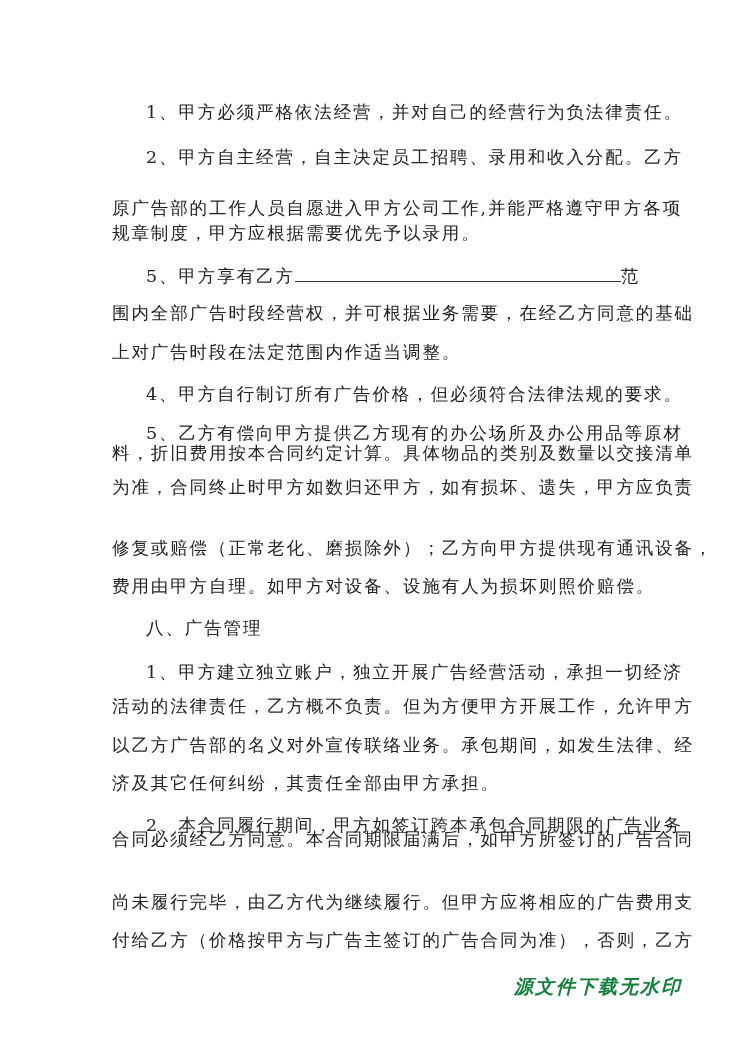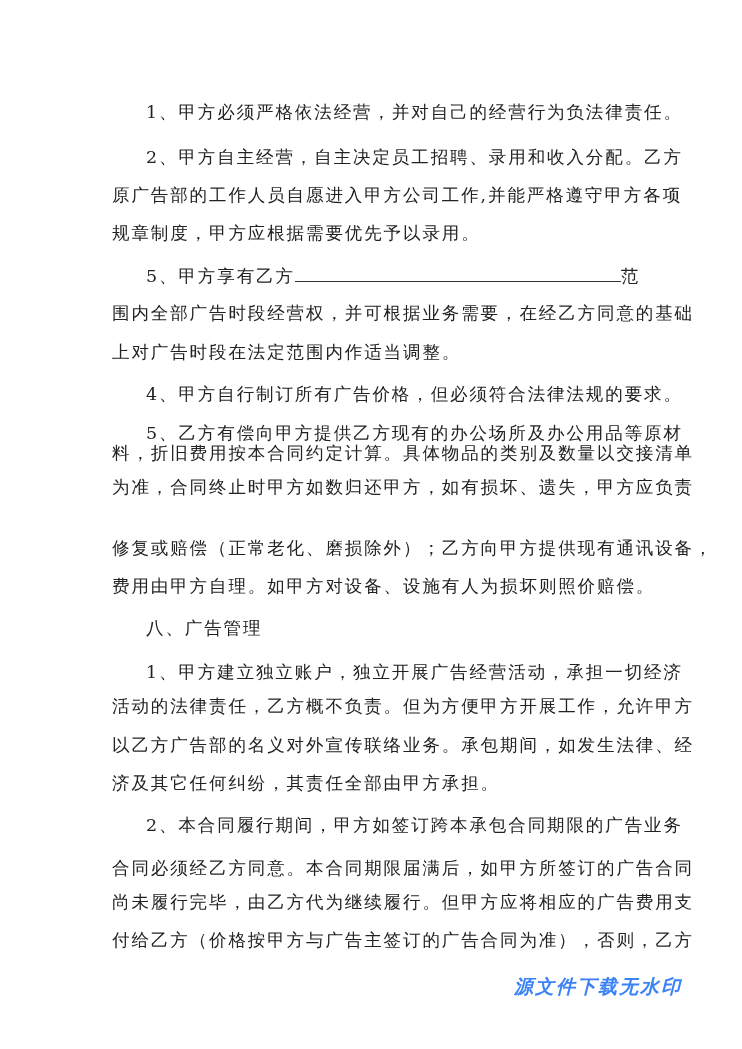--- a/index.html
+++ b/index.html
@@ -17,32 +17,32 @@
   .just { text-align-last: justify; text-align: justify; }
   .blank {
     display: inline-block; width: 326px; border-bottom: 1px solid #333; height: 18px; vertical-align: baseline;
   }
   .wm1 {
     position: absolute; left: 512px; top: 925px; font-family: "DejaVu Sans", sans-serif;
     font-weight: bold; font-style: italic; font-size: 38px; color: #e4e4e4; letter-spacing: 2px;
   }
   .wm2 {
     position: absolute; left: 514px; top: 974px; font-family: "DejaVu Sans", sans-serif;
-    font-weight: bold; font-style: italic; font-size: 19px; color: #3b82f6; letter-spacing: 2px;
+    font-weight: bold; font-style: italic; font-size: 19px; color: #15803d; letter-spacing: 2px;
   }
 </style>
 </head>
 <body>
 
 <div class="page">
   <div class="content">
     <div class="line indent" style="top:0px">1、甲方必须严格依法经营，并对自己的经营行为负法律责任。</div>
 
     <div class="line indent just" style="top:45px">2、甲方自主经营，自主决定员工招聘、录用和收入分配。乙方</div>
-    <div class="line just" style="top:83px">原广告部的工作人员自愿进入甲方公司工作,并能严格遵守甲方各项</div>
+    <div class="line just" style="top:96px">原广告部的工作人员自愿进入甲方公司工作,并能严格遵守甲方各项</div>
     <div class="line" style="top:121px">规章制度，甲方应根据需要优先予以录用。</div>
 
     <div class="line indent" style="top:163px">
       <span>5、甲方享有乙方</span><span class="blank"></span><span>范</span>
     </div>
     <div class="line just" style="top:201px">围内全部广告时段经营权，并可根据业务需要，在经乙方同意的基础</div>
     <div class="line" style="top:240px">上对广告时段在法定范围内作适当调整。</div>
 
     <div class="line indent" style="top:282px">4、甲方自行制订所有广告价格，但必须符合法律法规的要求。</div>
 
@@ -53,19 +53,19 @@
     <div class="line" style="top:474px">费用由甲方自理。如甲方对设备、设施有人为损坏则照价赔偿。</div>
 
     <div class="line indent" style="top:516px">八、广告管理</div>
 
     <div class="line indent just" style="top:560px">1、甲方建立独立账户，独立开展广告经营活动，承担一切经济</div>
     <div class="line just" style="top:594px">活动的法律责任，乙方概不负责。但为方便甲方开展工作，允许甲方</div>
     <div class="line just" style="top:633px">以乙方广告部的名义对外宣传联络业务。承包期间，如发生法律、经</div>
     <div class="line" style="top:671px">济及其它任何纠纷，其责任全部由甲方承担。</div>
 
     <div class="line indent just" style="top:713px">2、本合同履行期间，甲方如签订跨本承包合同期限的广告业务</div>
-    <div class="line just" style="top:756px">合同必须经乙方同意。本合同期限届满后，如甲方所签订的广告合同</div>
+    <div class="line just" style="top:727px">合同必须经乙方同意。本合同期限届满后，如甲方所签订的广告合同</div>
     <div class="line just" style="top:790px">尚未履行完毕，由乙方代为继续履行。但甲方应将相应的广告费用支</div>
     <div class="line just" style="top:828px">付给乙方（价格按甲方与广告主签订的广告合同为准），否则，乙方</div>
   </div>
 
   <div class="wm2">源文件下载无水印</div>
 </div>
 
 </body></html>

